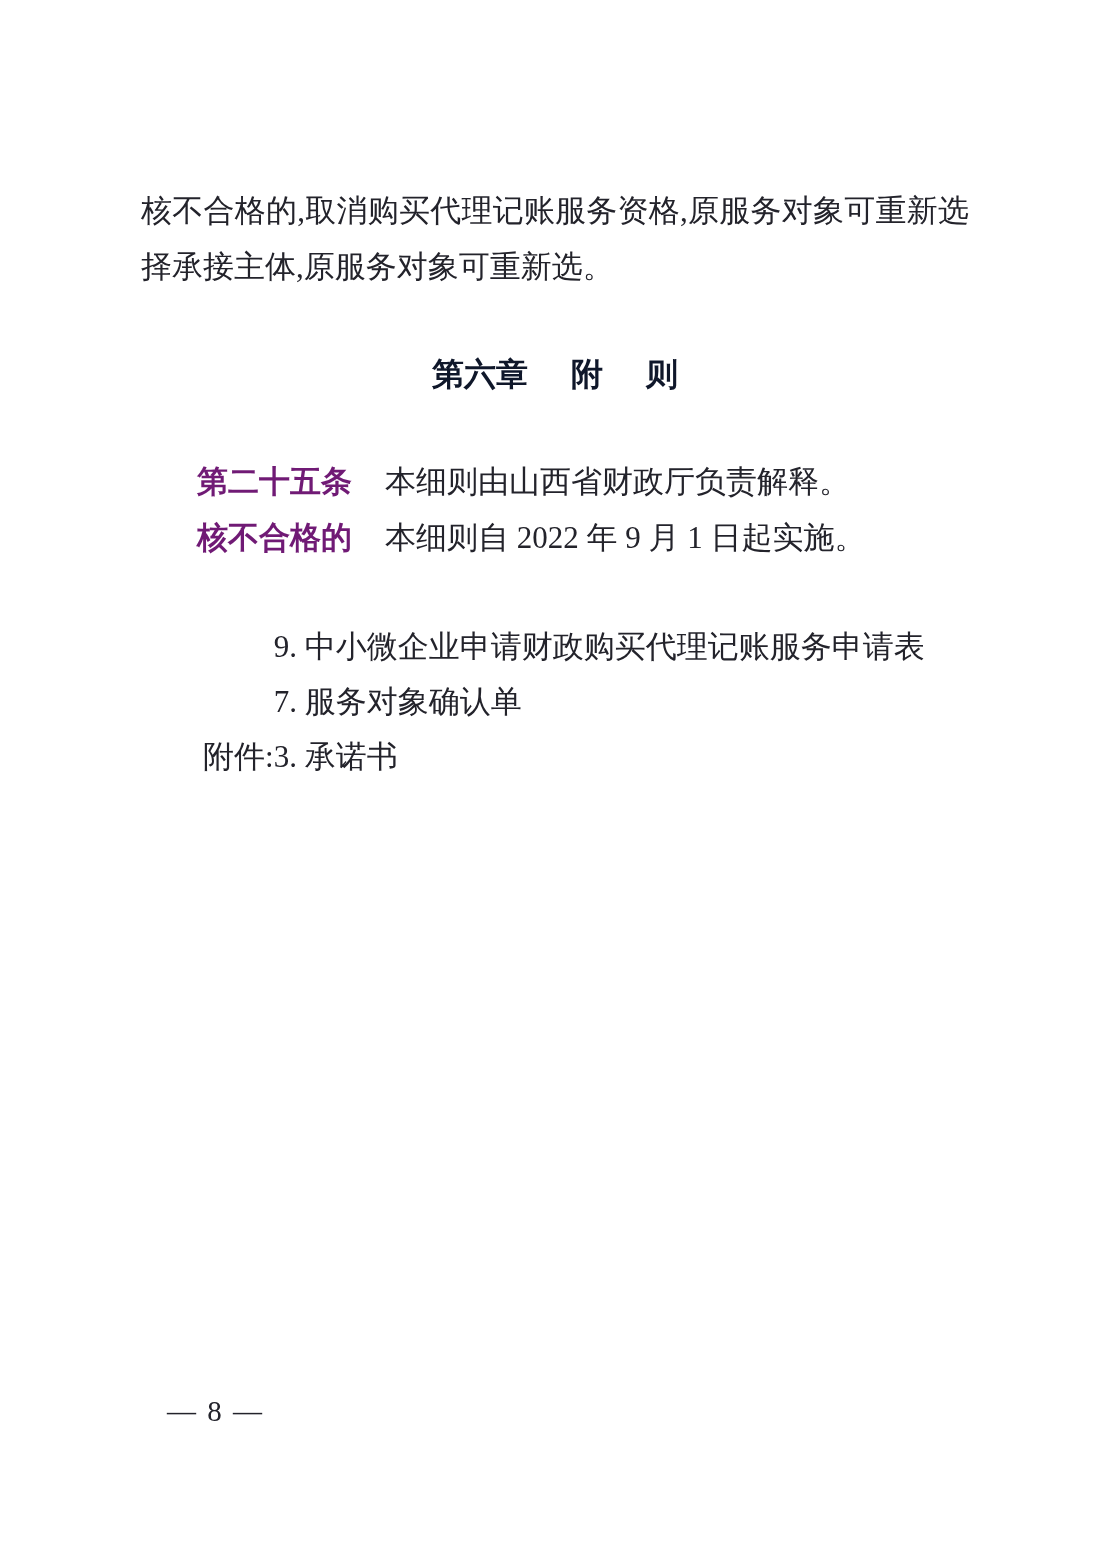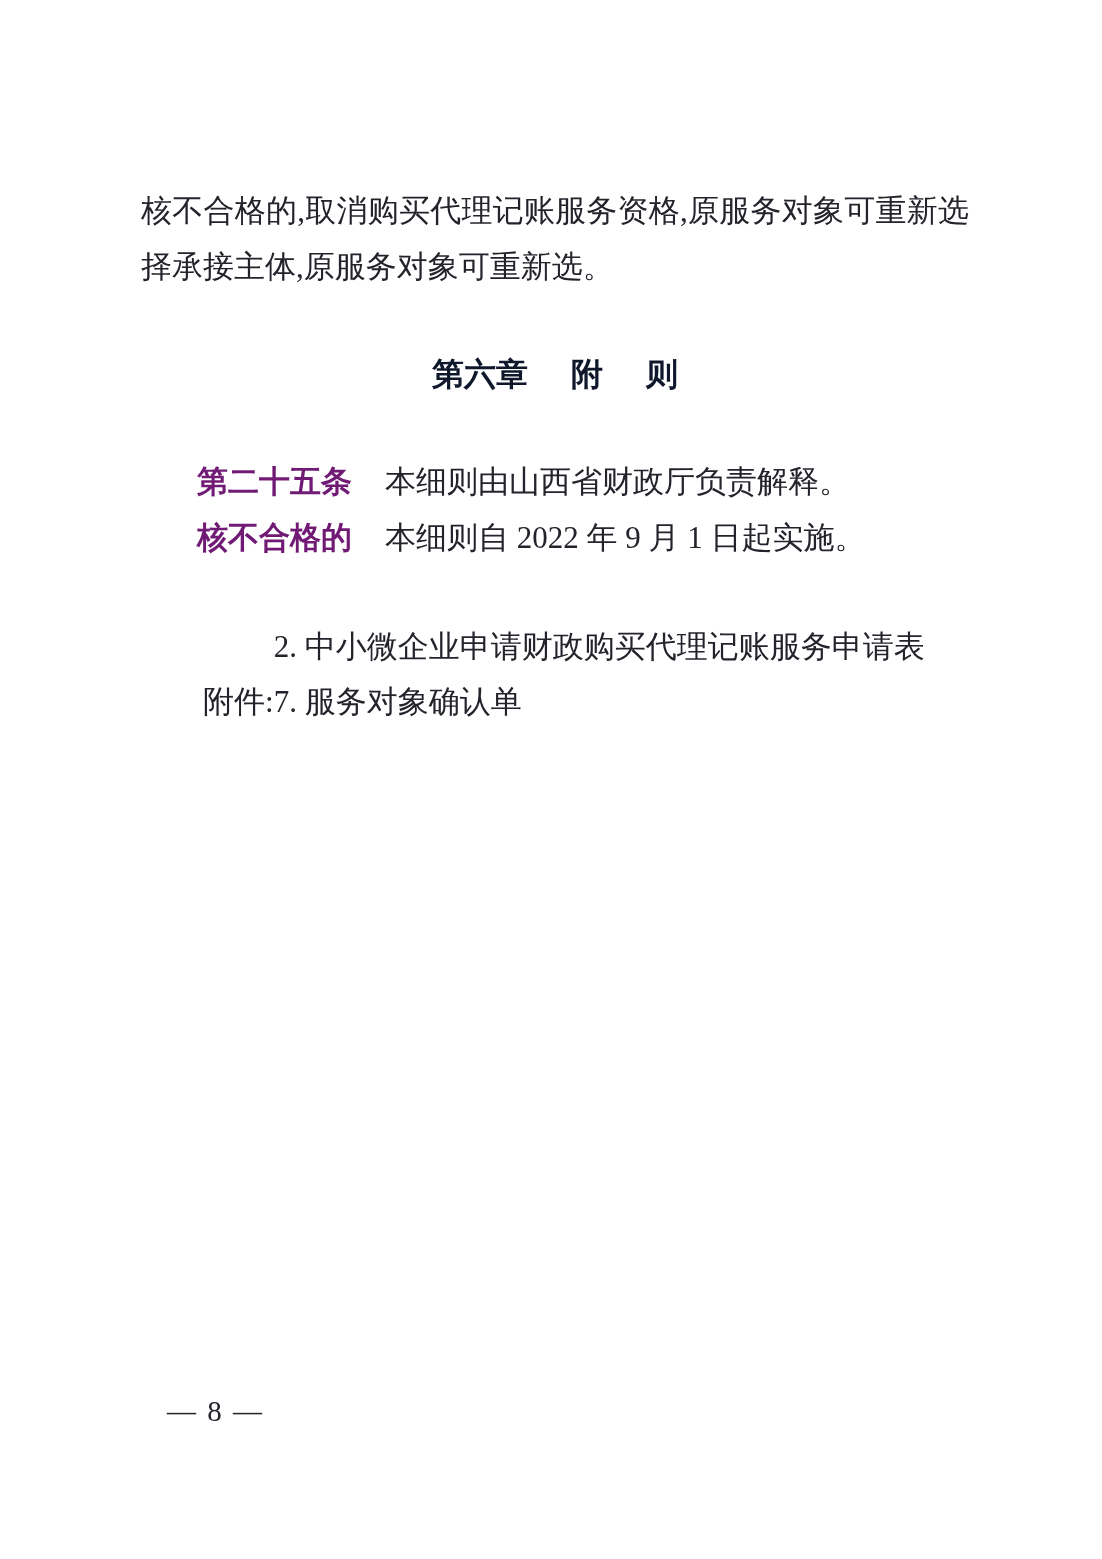--- a/index.html
+++ b/index.html
@@ -111,21 +111,22 @@
         <span class="article-label">第二十五条</span><span class="article-text">本细则由山西省财政厅负责解释。</span>
       </div>
       <div class="article">
         <span class="article-label">核不合格的</span><span class="article-text">本细则自 2022 年 9 月 1 日起实施。</span>
       </div>
     </div>
 
     <div class="attachments">
       <span class="attach-label">附件:</span>
       <div class="attach-items">
-        <div class="attach-item">2. 中小微企业申请财政购买代理记账服务申请表</div>
+        <div class="attach-item">9. 中小微企业申请财政购买代理记账服务申请表</div>
         <div class="attach-item">7. 服务对象确认单</div>
+        <div class="attach-item">3. 承诺书</div>
       </div>
     </div>
 
   </div>
 
   <div class="page-number">— 8 —</div>
 </div>
 
 </body></html>

